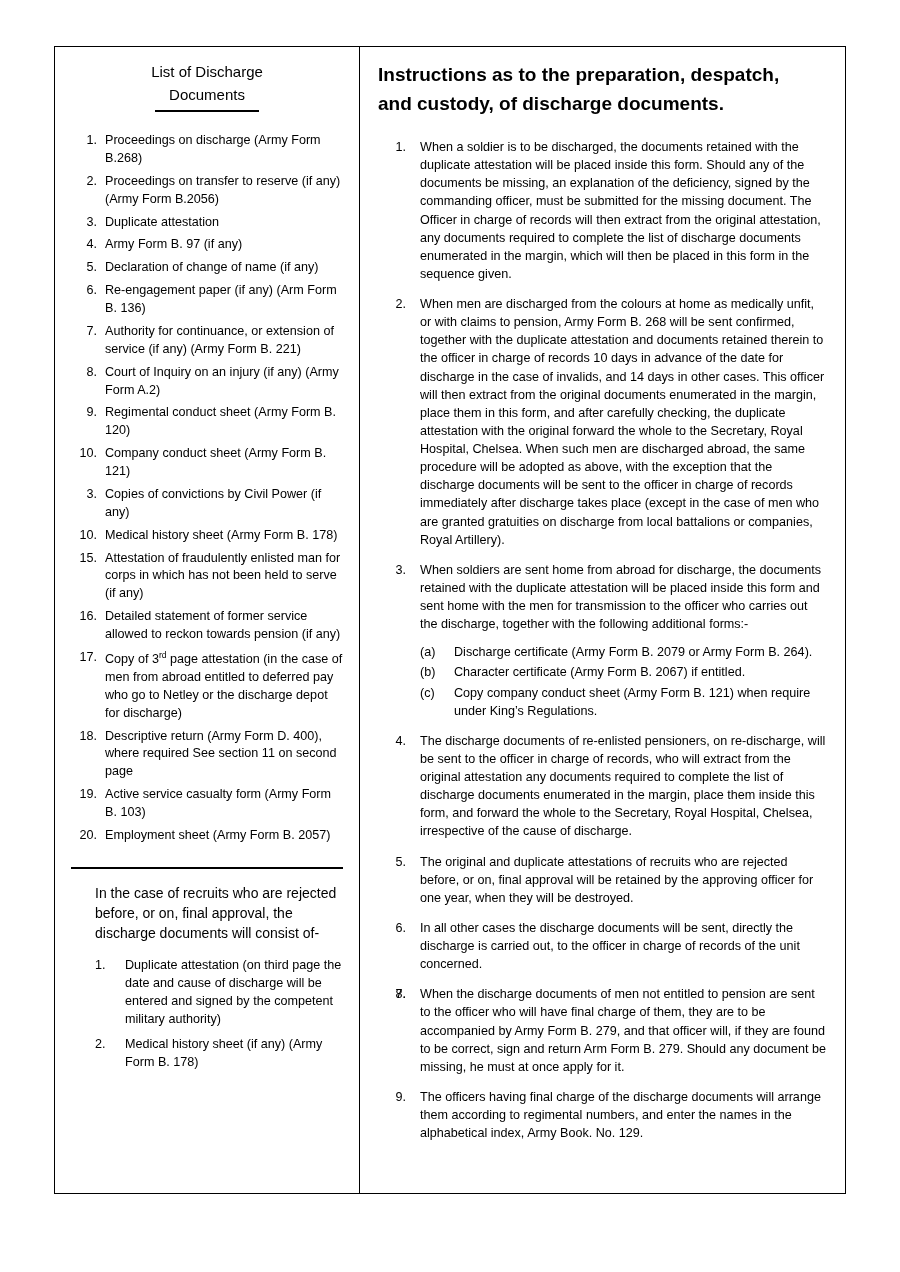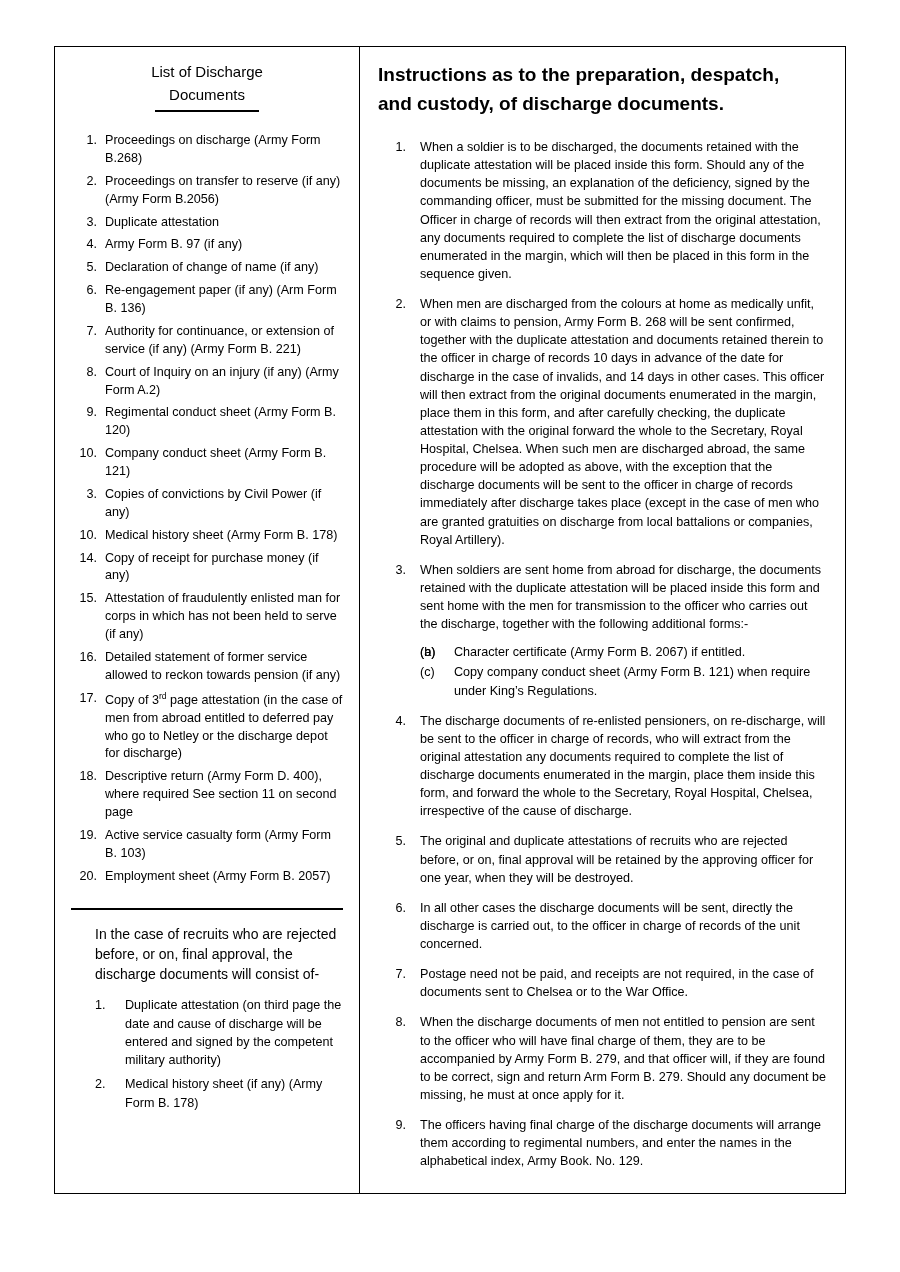--- a/index.html
+++ b/index.html
@@ -176,21 +176,20 @@
           <li><span class="num">3.</span><span>Duplicate attestation</span></li>
           <li><span class="num">4.</span><span>Army Form B. 97 (if any)</span></li>
           <li><span class="num">5.</span><span>Declaration of change of name (if any)</span></li>
           <li><span class="num">6.</span><span>Re-engagement paper (if any) (Arm Form B. 136)</span></li>
           <li><span class="num">7.</span><span>Authority for continuance, or extension of service (if any) (Army Form B. 221)</span></li>
           <li><span class="num">8.</span><span>Court of Inquiry on an injury (if any) (Army Form A.2)</span></li>
           <li><span class="num">9.</span><span>Regimental conduct sheet (Army Form B. 120)</span></li>
           <li><span class="num">10.</span><span>Company conduct sheet (Army Form B. 121)</span></li>
           <li><span class="num">3.</span><span>Copies of convictions by Civil Power (if any)</span></li>
           <li><span class="num">10.</span><span>Medical history sheet (Army Form B. 178)</span></li>
-          <li><span class="num">14.</span><span>Copy of receipt for purchase money (if any)</span></li>
           <li><span class="num">15.</span><span>Attestation of fraudulently enlisted man for corps in which has not been held to serve (if any)</span></li>
           <li><span class="num">16.</span><span>Detailed statement of former service allowed to reckon towards pension (if any)</span></li>
           <li><span class="num">17.</span><span>Copy of 3<sup>rd</sup> page attestation (in the case of men from abroad entitled to deferred pay who go to Netley or the discharge depot for discharge)</span></li>
           <li><span class="num">18.</span><span>Descriptive return (Army Form D. 400), where required See section 11 on second page</span></li>
           <li><span class="num">19.</span><span>Active service casualty form (Army Form B. 103)</span></li>
           <li><span class="num">20.</span><span>Employment sheet (Army Form B. 2057)</span></li>
         </ol>
 
       <div class="left-rule"></div>
 
@@ -205,27 +204,27 @@
     <div class="col-right">
       <div class="right-title">
         <div>Instructions as to the preparation, despatch,</div>
         <div>and custody, of discharge documents.</div>
       </div>
 
       <ol class="instructions" id="instructions-list">
           <li><span class="num">1.</span><span>When a soldier is to be discharged, the documents retained with the duplicate attestation will be placed inside this form. Should any of the documents be missing, an explanation of the deficiency, signed by the commanding officer, must be submitted for the missing document. The Officer in charge of records will then extract from the original attestation, any documents required to complete the list of discharge documents enumerated in the margin, which will then be placed in this form in the sequence given.</span></li>
           <li><span class="num">2.</span><span>When men are discharged from the colours at home as medically unfit, or with claims to pension, Army Form B. 268 will be sent confirmed, together with the duplicate attestation and documents retained therein to the officer in charge of records 10 days in advance of the date for discharge in the case of invalids, and 14 days in other cases. This officer will then extract from the original documents enumerated in the margin, place them in this form, and after carefully checking, the duplicate attestation with the original forward the whole to the Secretary, Royal Hospital, Chelsea. When such men are discharged abroad, the same procedure will be adopted as above, with the exception that the discharge documents will be sent to the officer in charge of records immediately after discharge takes place (except in the case of men who are granted gratuities on discharge from local battalions or companies, Royal Artillery).</span></li>
           <li><span class="num">3.</span><span>When soldiers are sent home from abroad for discharge, the documents retained with the duplicate attestation will be placed inside this form and sent home with the men for transmission to the officer who carries out the discharge, together with the following additional forms:-</span><ol class="sub-list">
-              <li><span class="num">(a)</span></li>
+              <li><span class="num">(a)</span><span>Discharge certificate (Army Form B. 2079 or Army Form B. 264).</span></li>
               <li><span class="num">(b)</span><span>Character certificate (Army Form B. 2067) if entitled.</span></li>
               <li><span class="num">(c)</span><span>Copy company conduct sheet (Army Form B. 121) when require under King’s Regulations.</span></li>
             </ol></li>
           <li><span class="num">4.</span><span>The discharge documents of re-enlisted pensioners, on re-discharge, will be sent to the officer in charge of records, who will extract from the original attestation any documents required to complete the list of discharge documents enumerated in the margin, place them inside this form, and forward the whole to the Secretary, Royal Hospital, Chelsea, irrespective of the cause of discharge.</span></li>
           <li><span class="num">5.</span><span>The original and duplicate attestations of recruits who are rejected before, or on, final approval will be retained by the approving officer for one year, when they will be destroyed.</span></li>
           <li><span class="num">6.</span><span>In all other cases the discharge documents will be sent, directly the discharge is carried out, to the officer in charge of records of the unit concerned.</span></li>
-          <li><span class="num">7.</span><span>Postage need not be paid, and receipts are not required, in the case of documents sent to Chelsea or to the War Office.</span></li>
+          <li><span class="num">7.</span></li>
           <li><span class="num">8.</span><span>When the discharge documents of men not entitled to pension are sent to the officer who will have final charge of them, they are to be accompanied by Army Form B. 279, and that officer will, if they are found to be correct, sign and return Arm Form B. 279. Should any document be missing, he must at once apply for it.</span></li>
           <li><span class="num">9.</span><span>The officers having final charge of the discharge documents will arrange them according to regimental numbers, and enter the names in the alphabetical index, Army Book. No. 129.</span></li>
         </ol>
     </div>
 
   </div>
 </div>
 
 </body></html>

